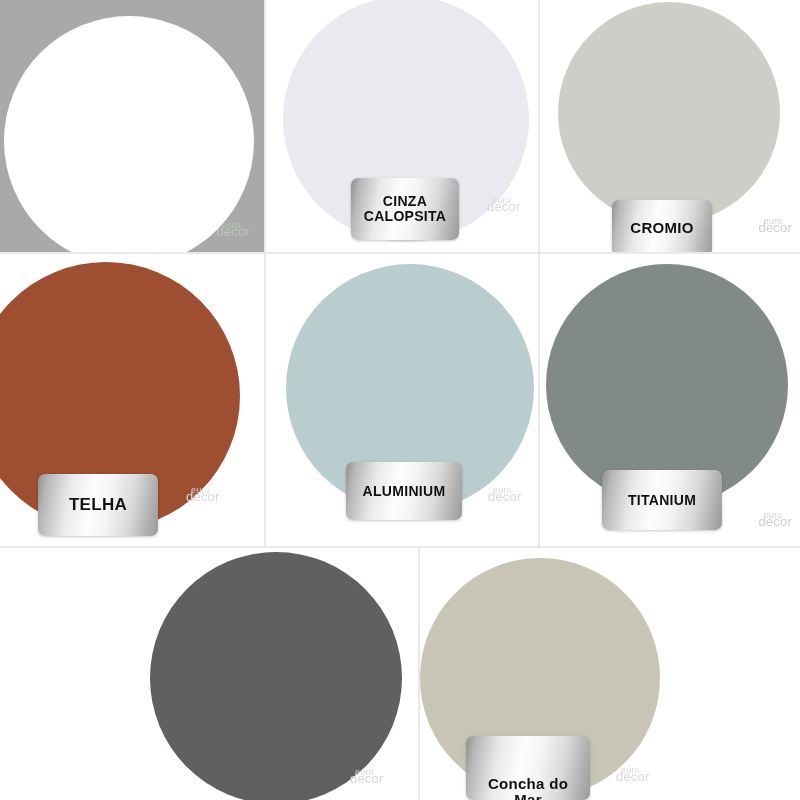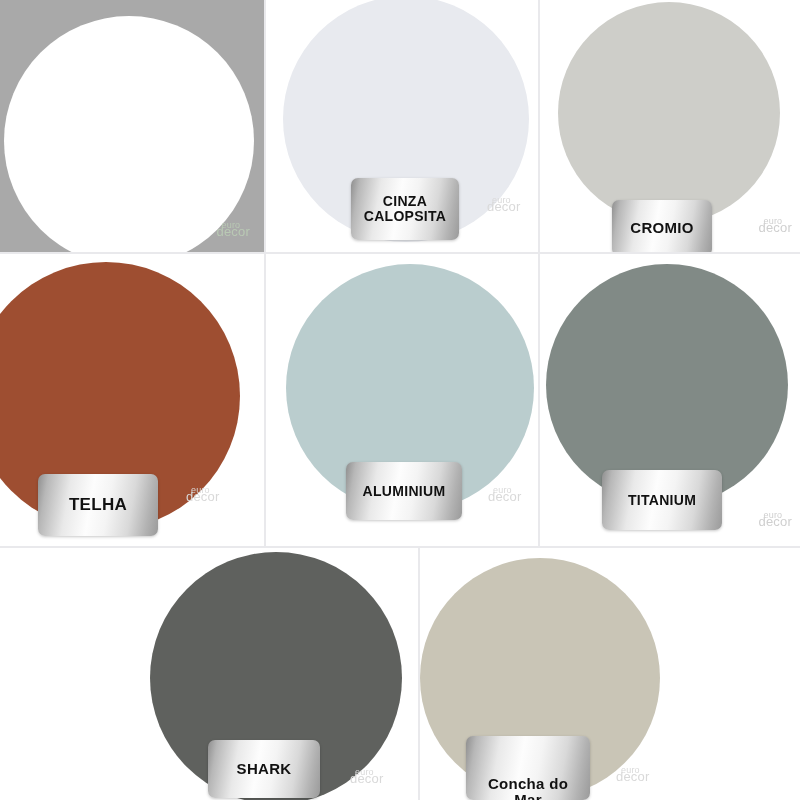--- a/index.html
+++ b/index.html
@@ -169,23 +169,20 @@
     </div>
     <div class="watermark wm-greyd" style="right:8px; bottom:18px;">
       <span class="wm-euro">euro</span>
       <span class="wm-decor">decor</span>
     </div>
   </div>
 
   <div class="tile" style="left:150px; top:548px; width:268px; height:252px;">
     <div class="tile-bg" style="background:#ffffff;"></div>
     <div class="dot" style="left:0px; top:4px; width:252px; height:252px; background:#5f615e;"></div>
-    <div class="plate upper" style="left:58px; top:192px; width:112px; height:58px;">
-      <span class="plate-text" style="font-size:15px;">SHARK</span>
-    </div>
     <div class="watermark wm-grey" style="left:200px; top:220px;">
       <span class="wm-euro">euro</span>
       <span class="wm-decor">decor</span>
     </div>
   </div>
 
   <div class="tile" style="left:420px; top:548px; width:280px; height:252px;">
     <div class="tile-bg" style="background:#ffffff;"></div>
     <div class="dot" style="left:0px; top:10px; width:240px; height:240px; background:#c9c5b6;"></div>
     <div class="plate upper" style="left:46px; top:188px; width:124px; height:64px;">

